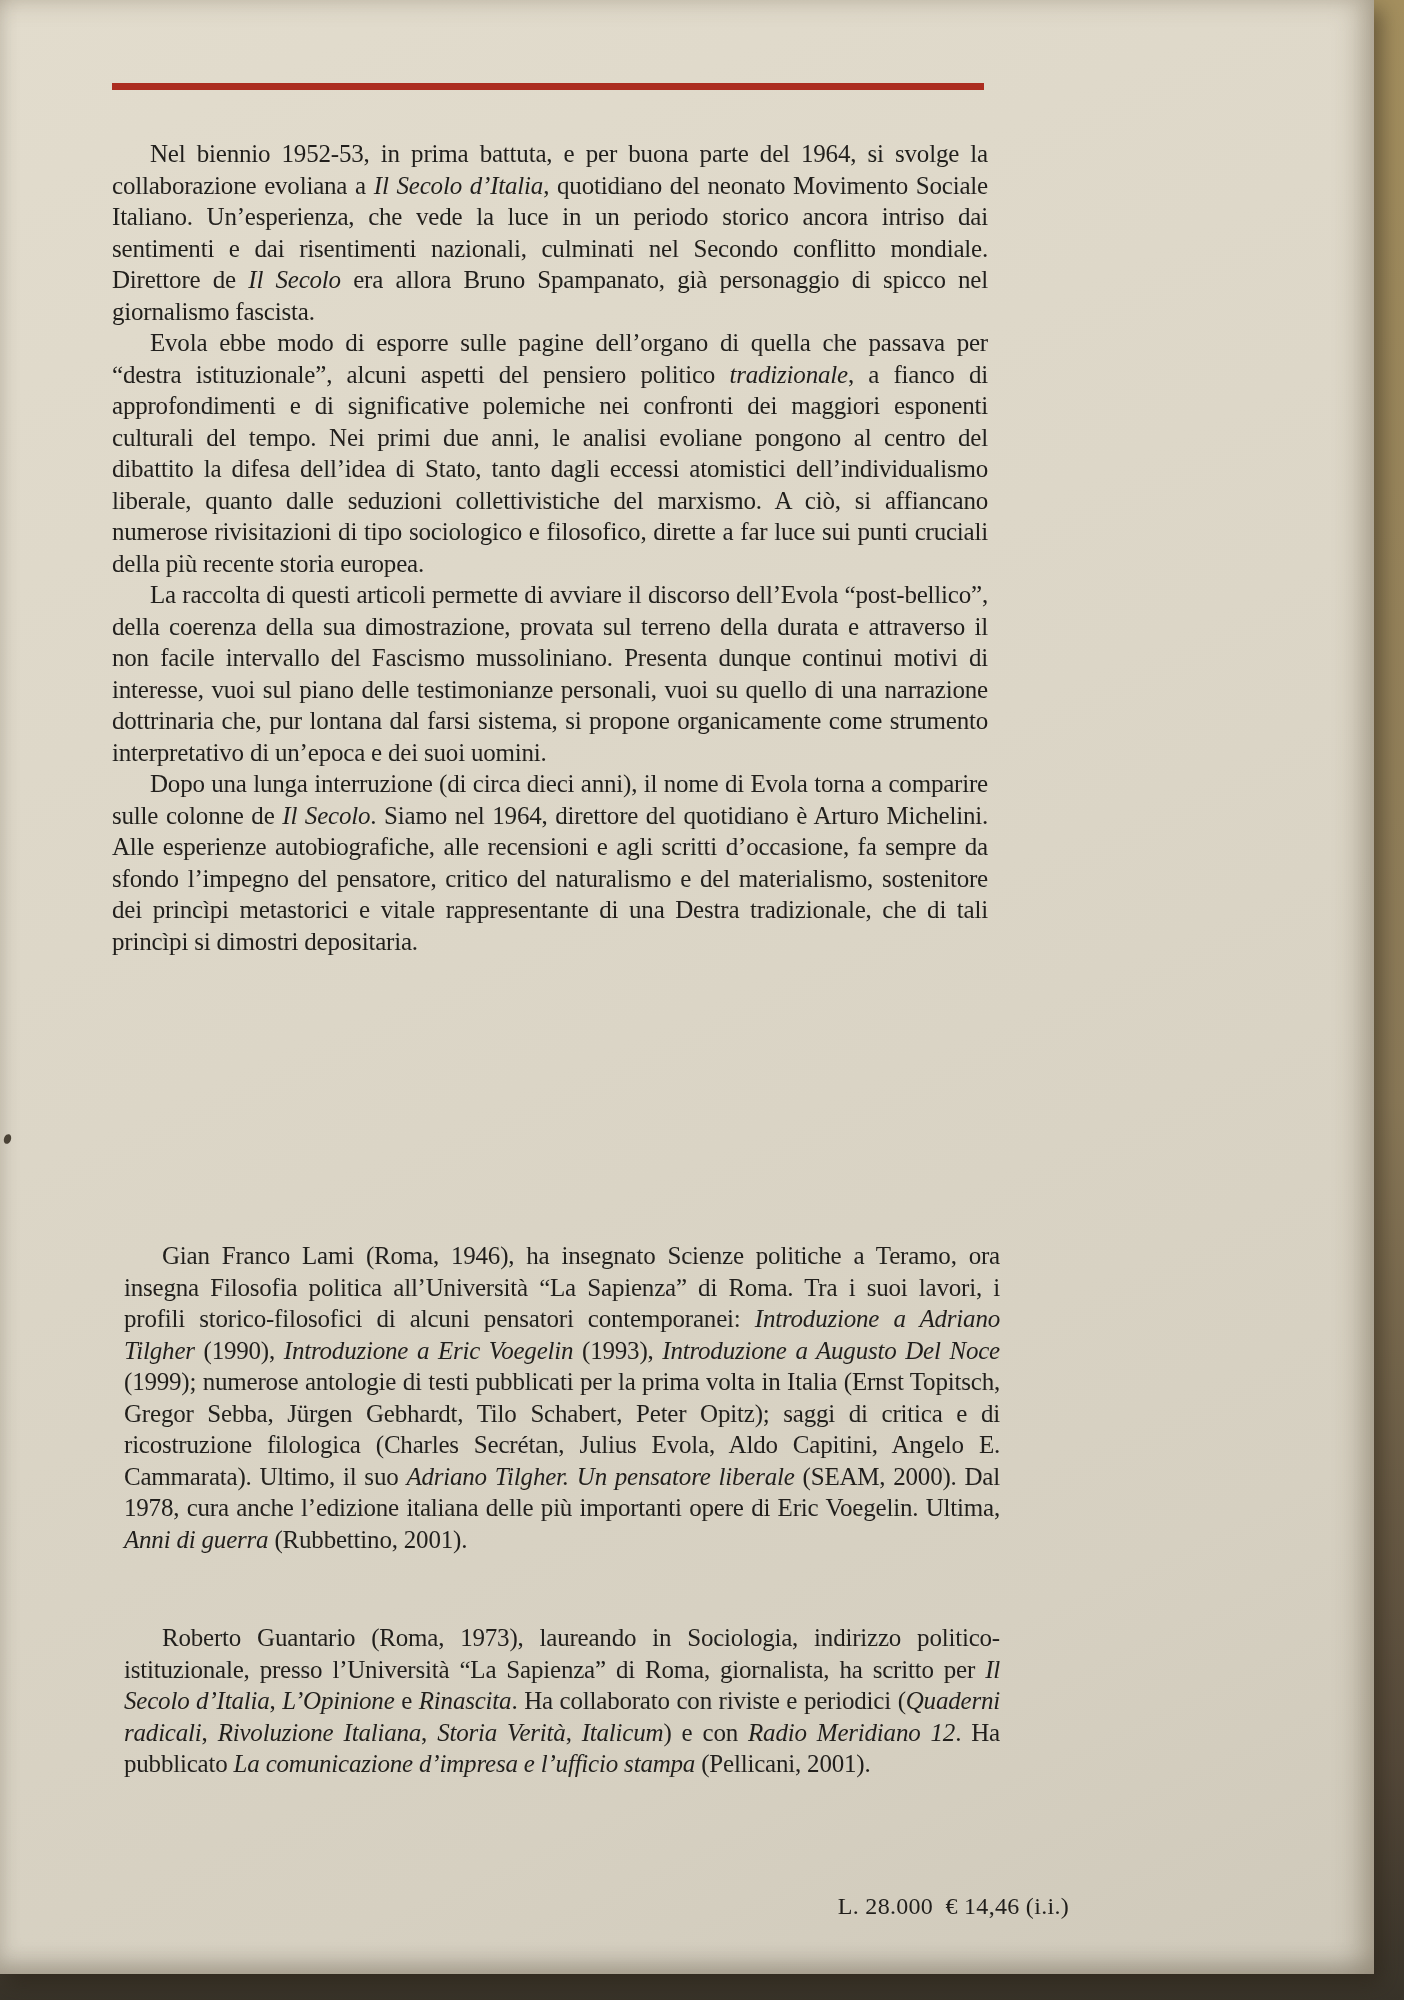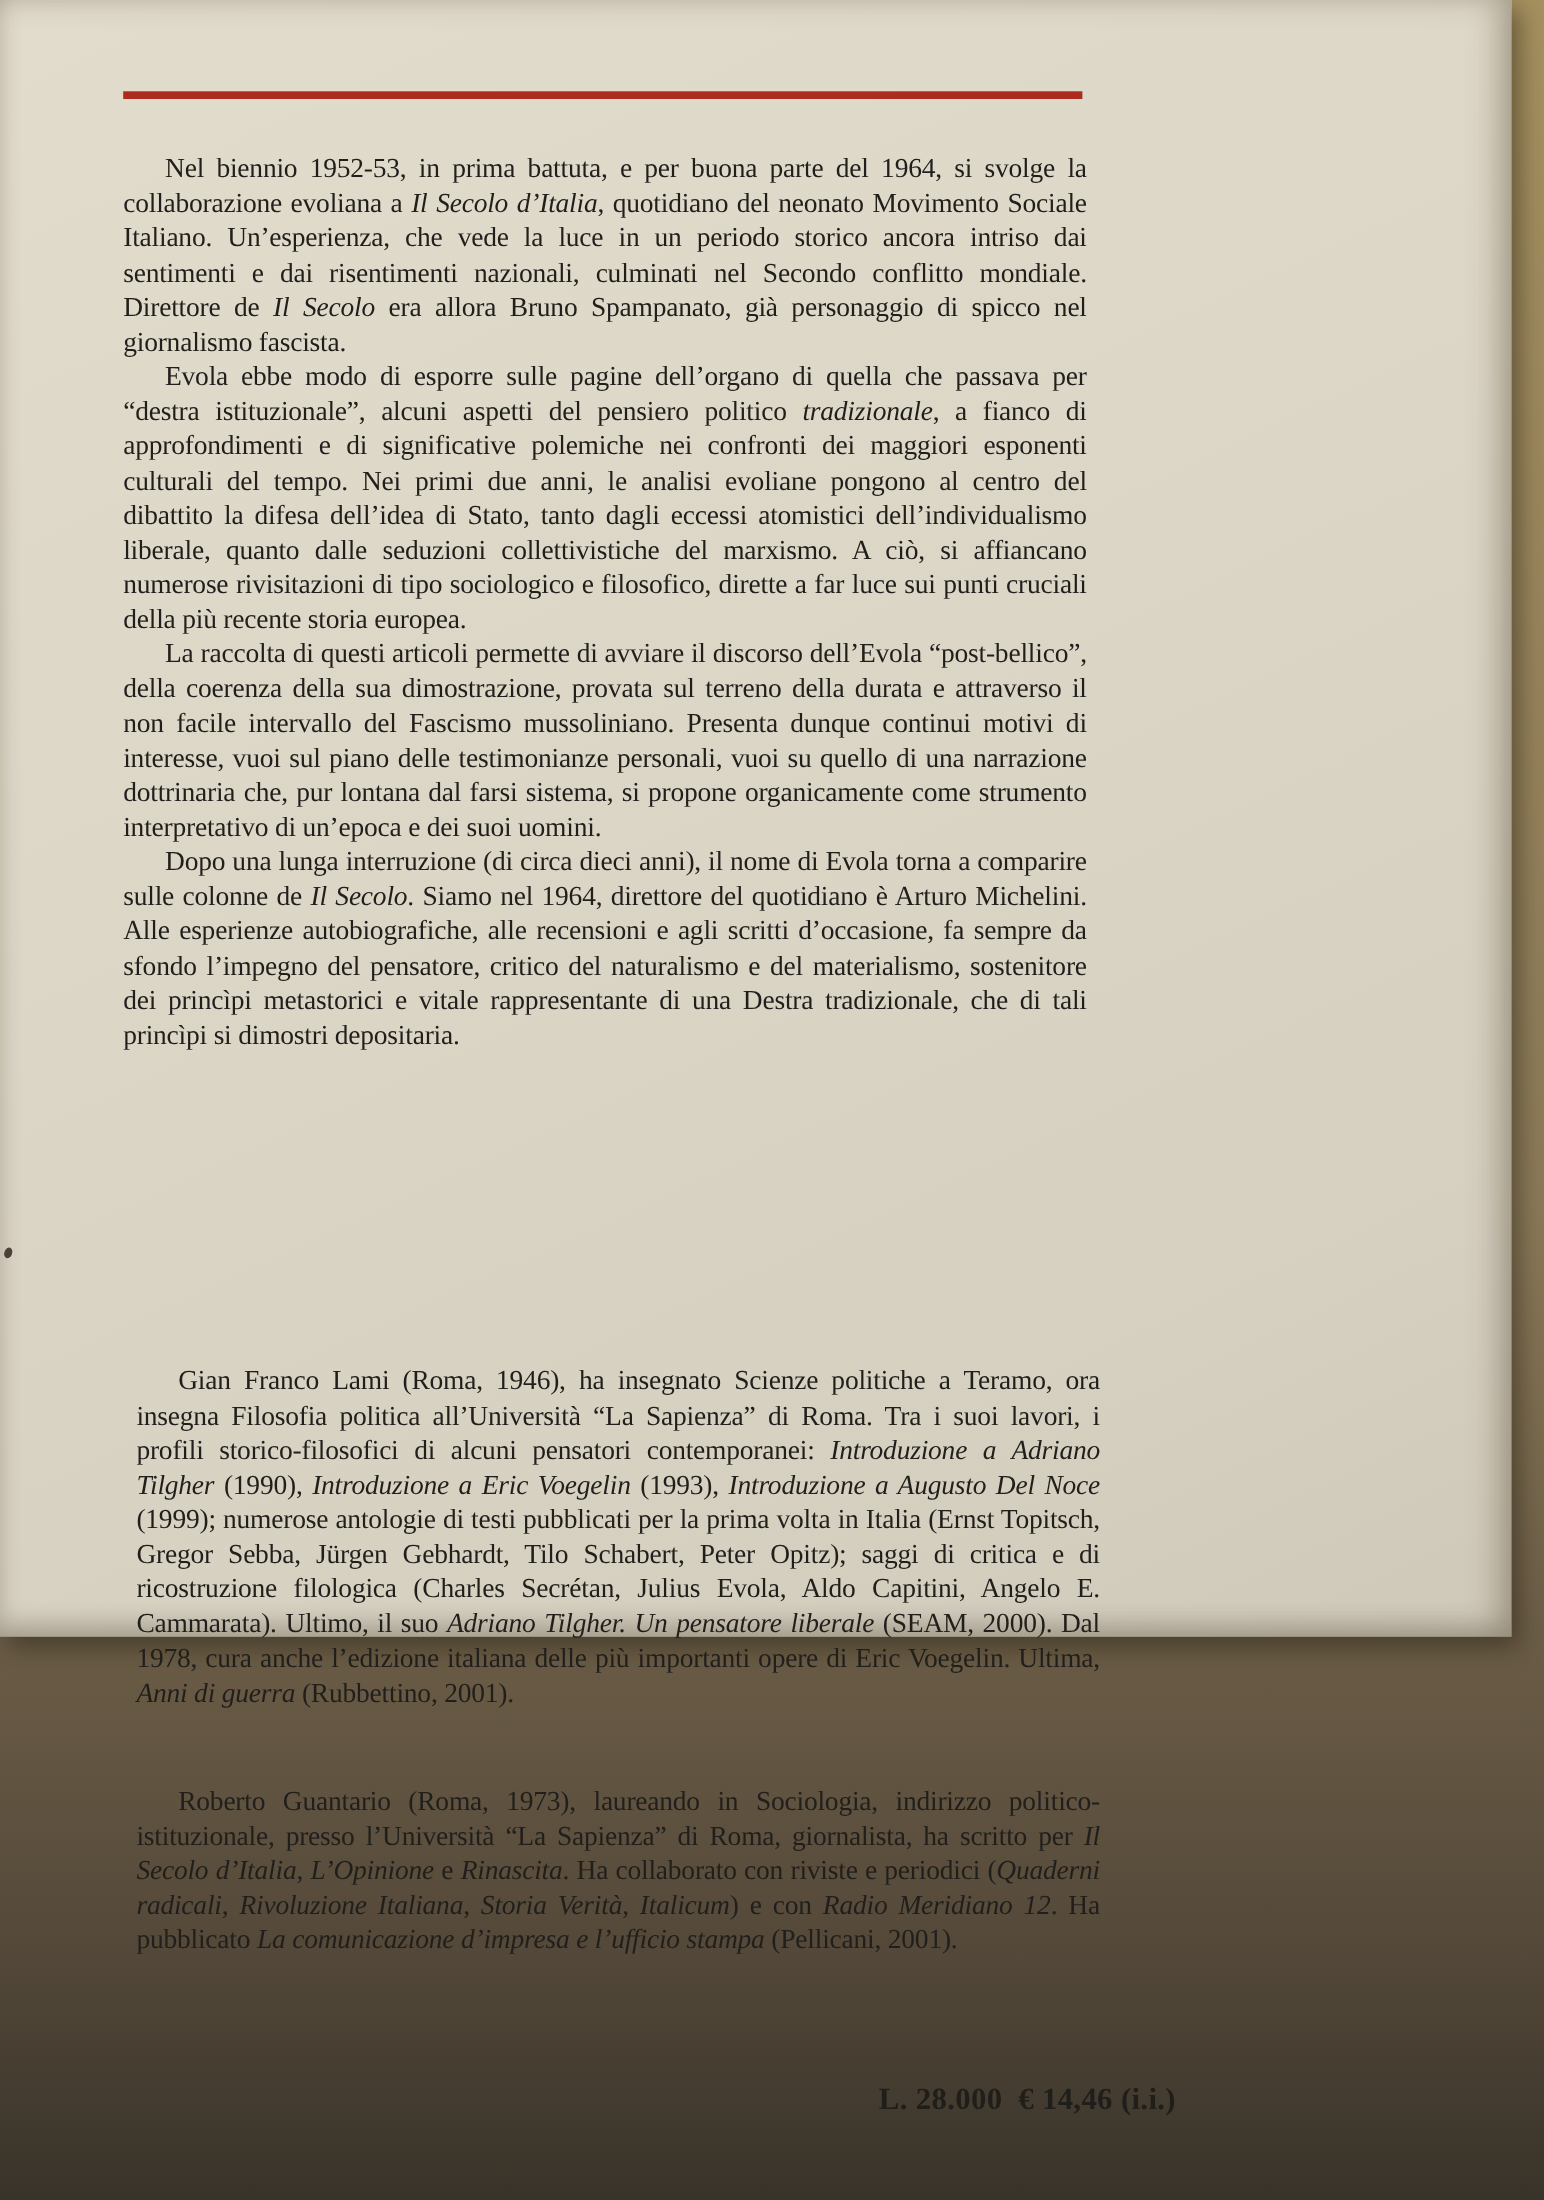--- a/index.html
+++ b/index.html
@@ -3,39 +3,39 @@
 <meta charset="utf-8">
 <style>
   html,body{margin:0;padding:0;}
   body{
     position:relative;
     width:1404px;height:2000px;overflow:hidden;
     background:linear-gradient(180deg,#a5905f 0%,#8a7958 55%,#55493a 88%,#383329 100%);
     font-family:"Liberation Serif","DejaVu Serif",serif;
   }
   .cover{
-    position:absolute;left:0;top:0;width:1374px;height:1488px;
+    position:absolute;left:0;top:0;width:1374px;height:1974px;
     background:linear-gradient(155deg,#e2dccd 0%,#dcd6c7 45%,#d6d0c1 80%,#cfc9ba 100%);
     box-shadow:inset -16px 0 26px rgba(90,75,50,.28),
                inset 0 -12px 20px rgba(60,50,35,.22),
                7px 9px 20px rgba(40,32,20,.5);
   }
   .rule{position:absolute;left:112px;top:83px;width:872px;height:7px;background:#ac2d20;}
   .synopsis{position:absolute;left:112px;top:138px;width:876px;}
   .bios{position:absolute;left:124px;top:1240px;width:876px;}
   .bios p + p{margin-top:67px;}
   p{
     margin:0;font-size:25px;line-height:31.5px;color:#211f1c;
     text-align:justify;text-indent:38px;letter-spacing:-0.2px;
     hyphens:auto;-webkit-hyphens:auto;
   }
   .it{font-style:italic;}
   .price{
     position:absolute;left:112px;top:1893px;width:957px;text-align:right;
-    font-size:28px;font-weight:bold;color:#201e1b;letter-spacing:.3px;
+    font-size:24px;font-weight:normal;color:#201e1b;letter-spacing:.3px;
   }
   .speck{
     position:absolute;left:4px;top:1134px;width:7px;height:10px;
     border-radius:50%;background:#4a4236;transform:rotate(20deg);
   }
 </style>
 </head>
 <body>
 
 <div class="cover">

